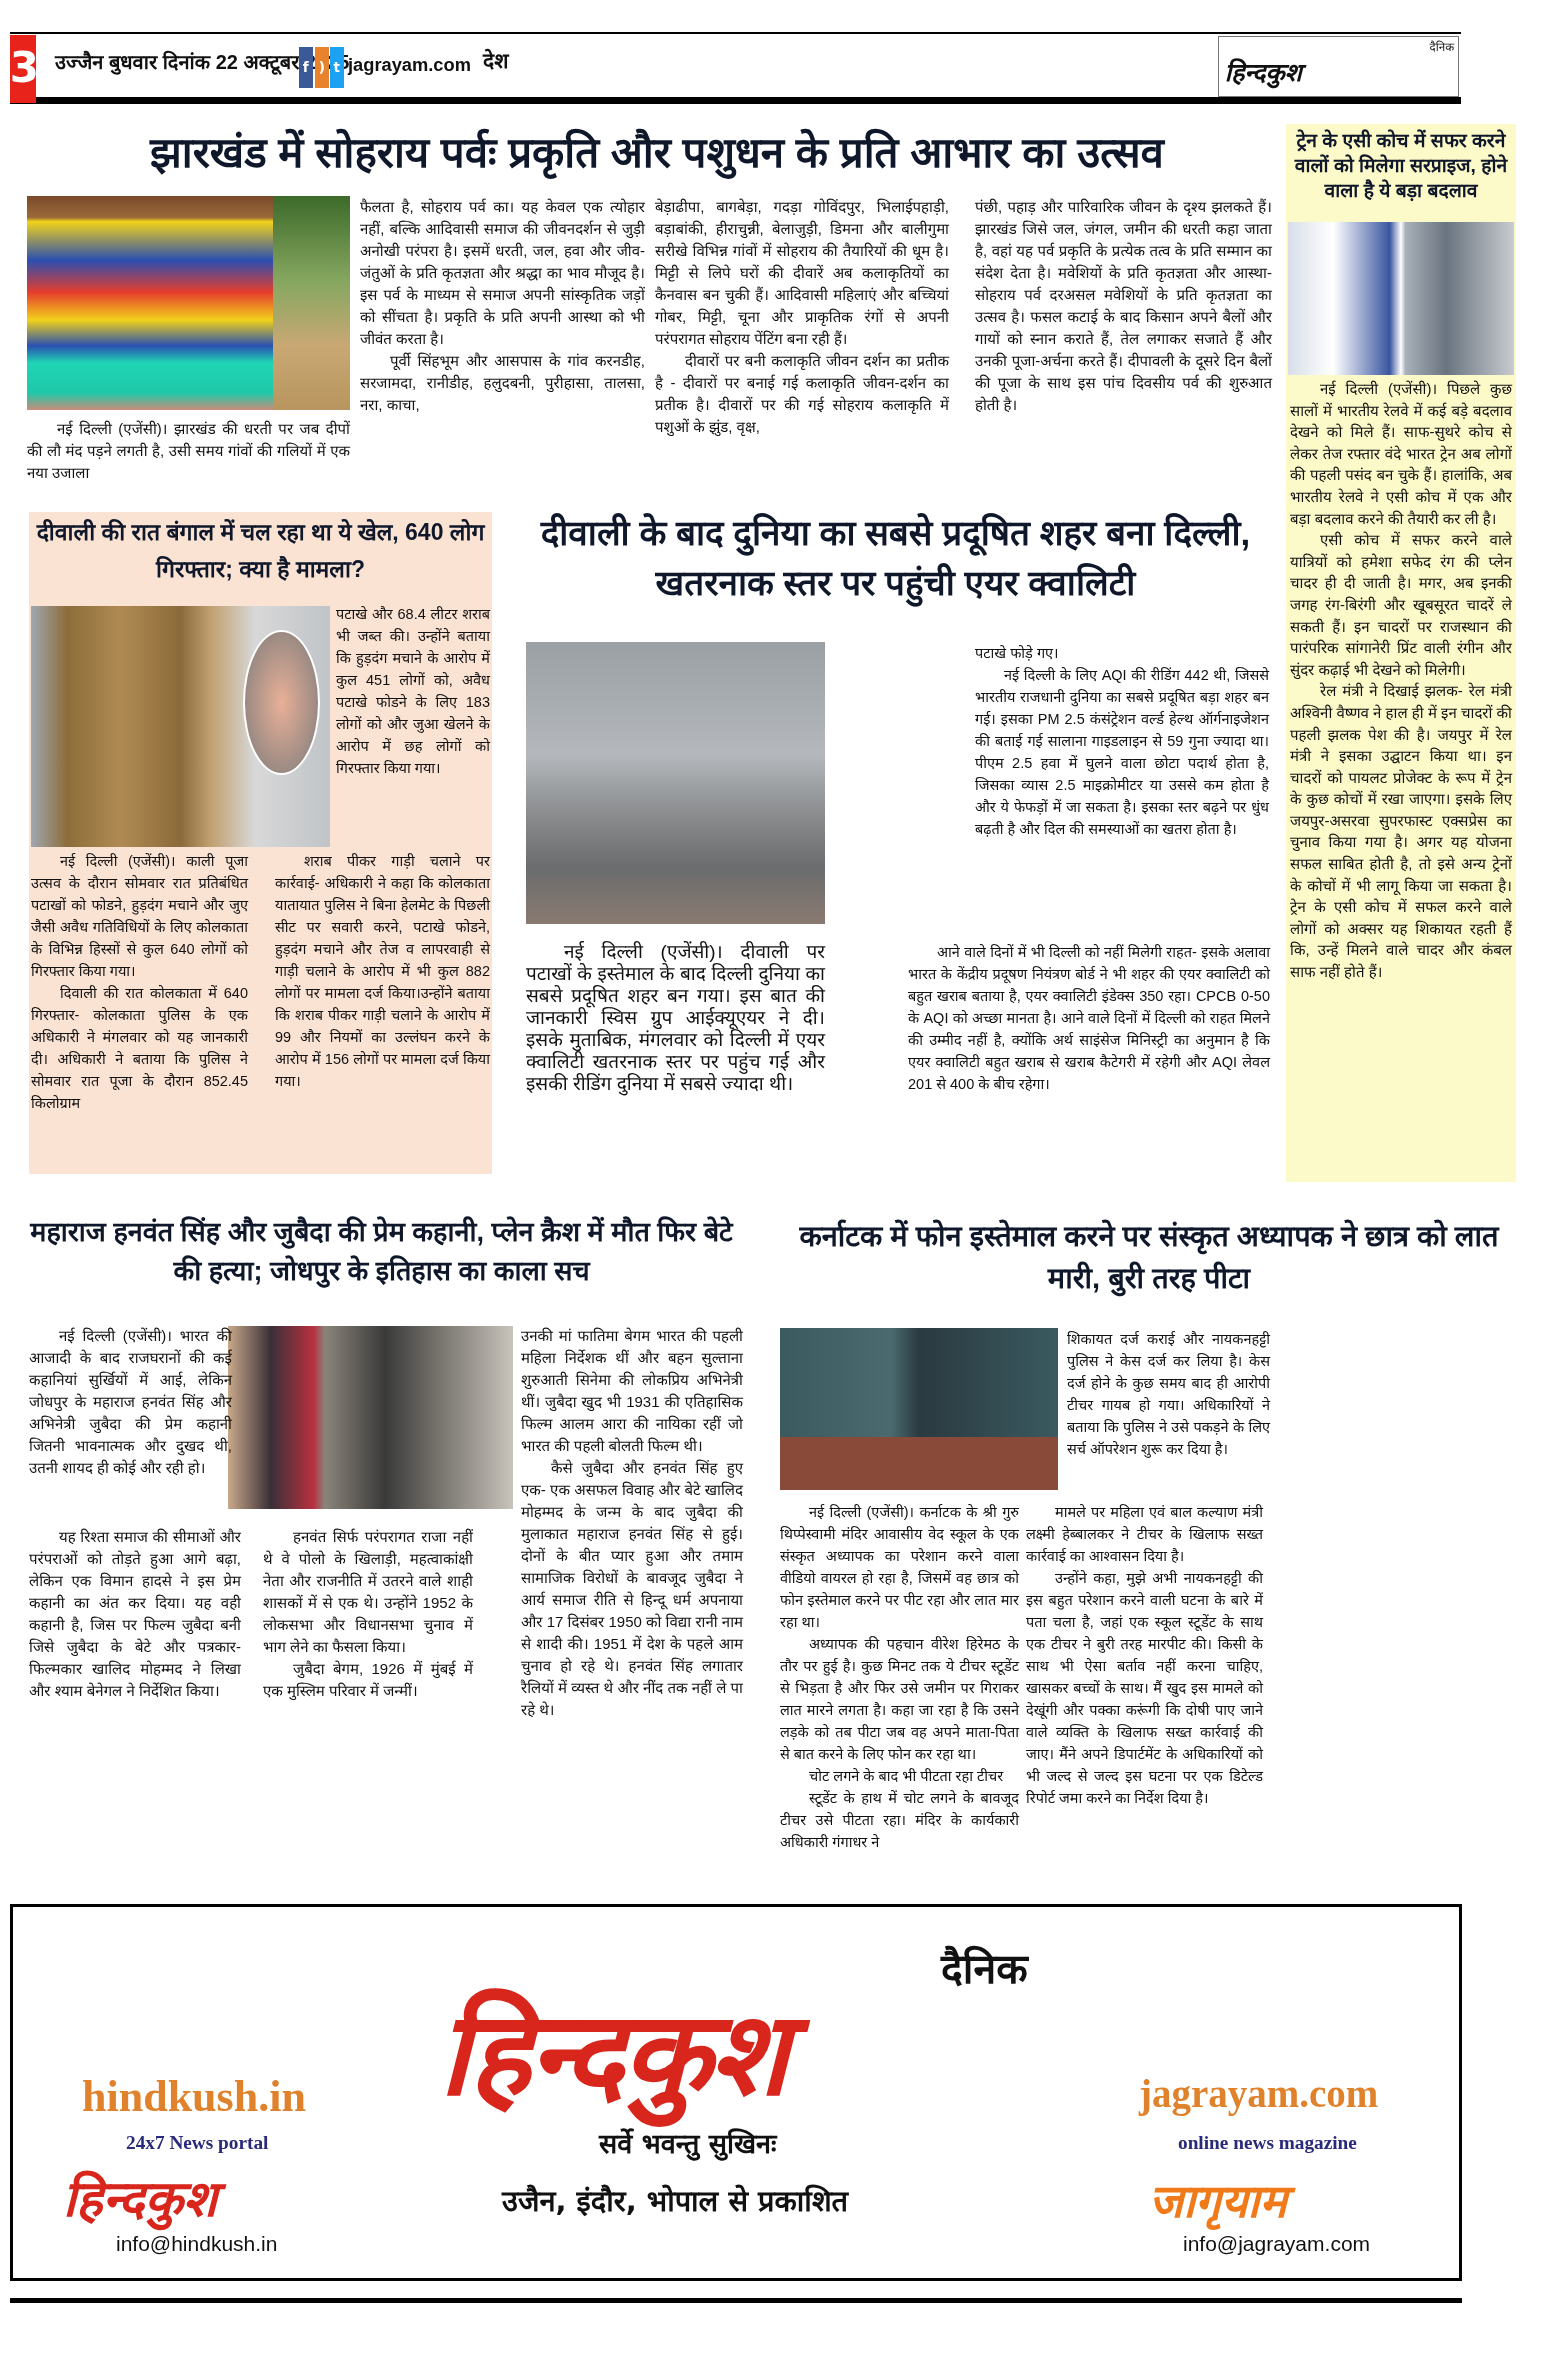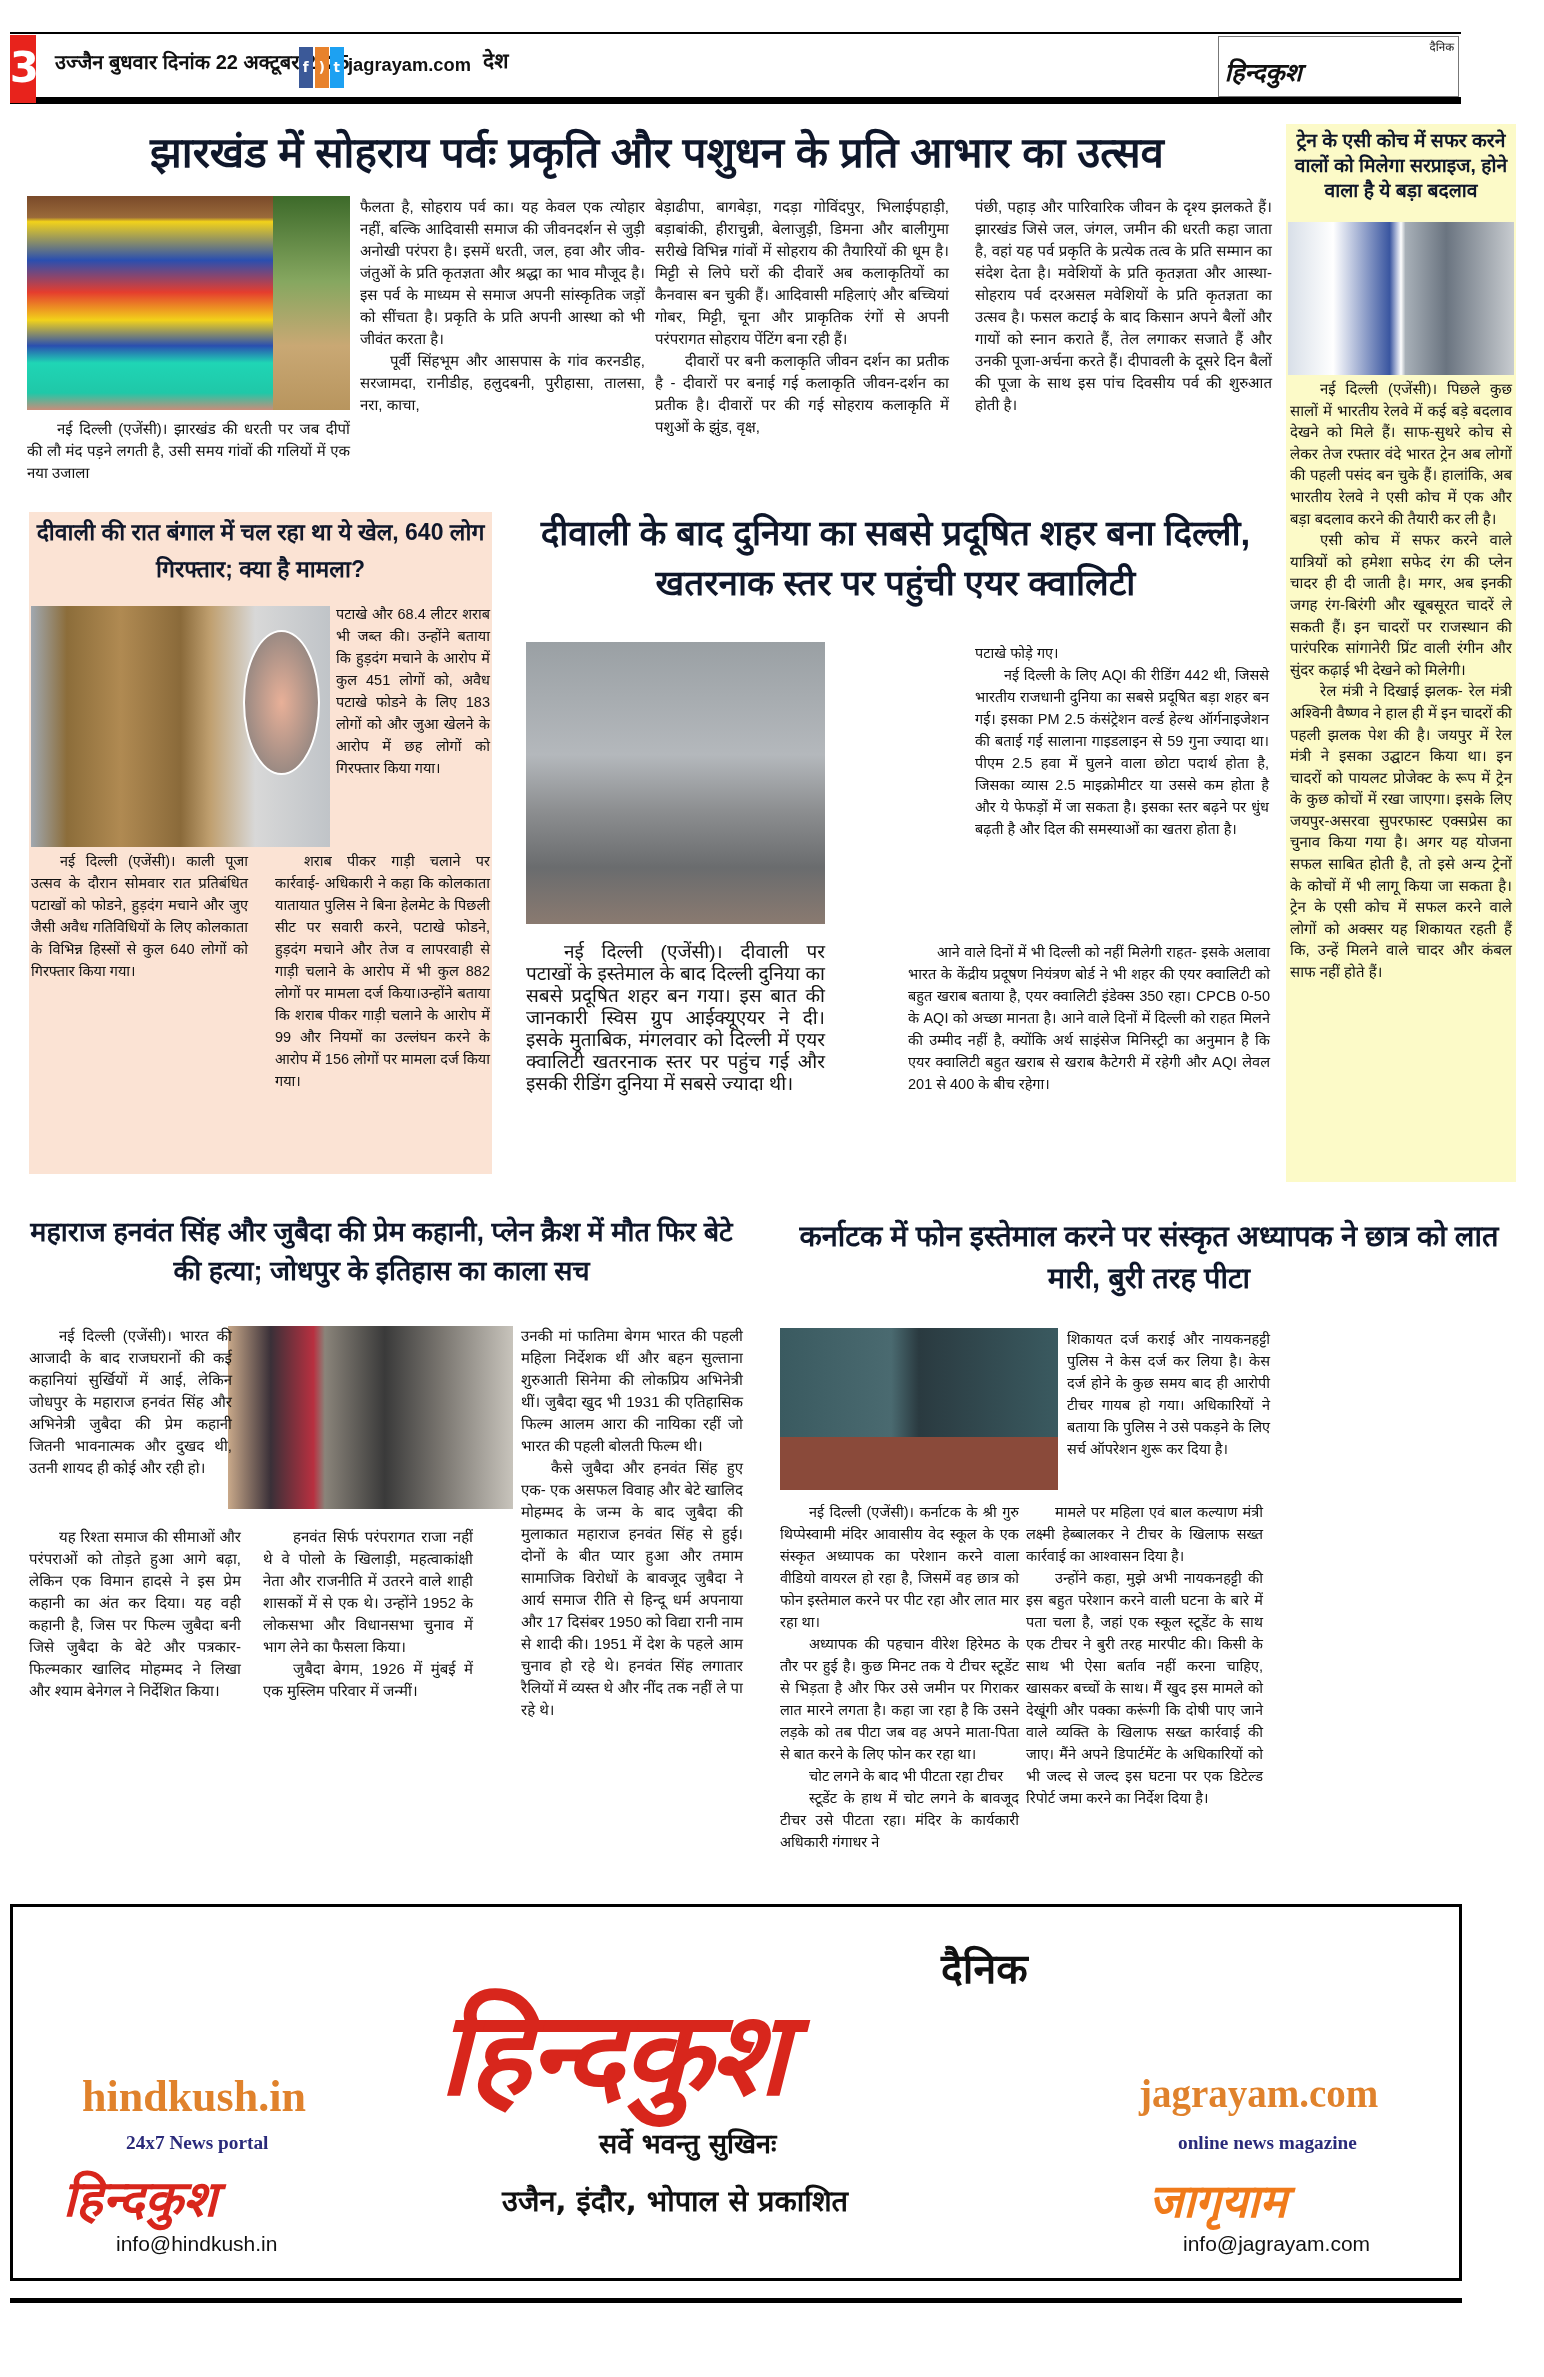--- a/index.html
+++ b/index.html
@@ -133,20 +133,21 @@
 <div id="bengal" class="abs"></div>
 <div id="bengal-title" class="abs headline">दीवाली की रात बंगाल में चल रहा था ये खेल, 640 लोग गिरफ्तार; क्या है मामला?</div>
 <div id="bengal-img" class="abs img">
     <div class="cuff"></div>
   </div>
 <div id="bengal-col2" class="abs body-text">
     <p class="noindent">पटाखे और 68.4 लीटर शराब भी जब्त की। उन्होंने बताया कि हुड़दंग मचाने के आरोप में कुल 451 लोगों को, अवैध पटाखे फोडने के लिए 183 लोगों को और जुआ खेलने के आरोप में छह लोगों को गिरफ्तार किया गया।</p>
   </div>
 <div id="bengal-col1" class="abs body-text">
     <p>नई दिल्ली (एजेंसी)। काली पूजा उत्सव के दौरान सोमवार रात प्रतिबंधित पटाखों को फोडने, हुड़दंग मचाने और जुए जैसी अवैध गतिविधियों के लिए कोलकाता के विभिन्न हिस्सों से कुल 640 लोगों को गिरफ्तार किया गया।</p>
+    <p>दिवाली की रात कोलकाता में 640 गिरफ्तार- कोलकाता पुलिस के एक अधिकारी ने मंगलवार को यह जानकारी दी। अधिकारी ने बताया कि पुलिस ने सोमवार रात पूजा के दौरान 852.45 किलोग्राम</p>
   </div>
 <div id="bengal-col2b" class="abs body-text">
     <p>शराब पीकर गाड़ी चलाने पर कार्रवाई- अधिकारी ने कहा कि कोलकाता यातायात पुलिस ने बिना हेलमेट के पिछली सीट पर सवारी करने, पटाखे फोडने, हुड़दंग मचाने और तेज व लापरवाही से गाड़ी चलाने के आरोप में भी कुल 882 लोगों पर मामला दर्ज किया।उन्होंने बताया कि शराब पीकर गाड़ी चलाने के आरोप में 99 और नियमों का उल्लंघन करने के आरोप में 156 लोगों पर मामला दर्ज किया गया।</p>
   </div>
 
 <div id="delhi-title" class="abs headline">दीवाली के बाद दुनिया का सबसे प्रदूषित शहर बना दिल्ली, खतरनाक स्तर पर पहुंची एयर क्वालिटी</div>
 <div id="delhi-img" class="abs img"></div>
 <div id="delhi-col-r" class="abs body-text">
     <p class="noindent">पटाखे फोड़े गए।</p>
     <p>नई दिल्ली के लिए AQI की रीडिंग 442 थी, जिससे भारतीय राजधानी दुनिया का सबसे प्रदूषित बड़ा शहर बन गई। इसका PM 2.5 कंसंट्रेशन वर्ल्ड हेल्थ ऑर्गनाइजेशन की बताई गई सालाना गाइडलाइन से 59 गुना ज्यादा था। पीएम 2.5 हवा में घुलने वाला छोटा पदार्थ होता है, जिसका व्यास 2.5 माइक्रोमीटर या उससे कम होता है और ये फेफड़ों में जा सकता है। इसका स्तर बढ़ने पर धुंध बढ़ती है और दिल की समस्याओं का खतरा होता है।</p>

